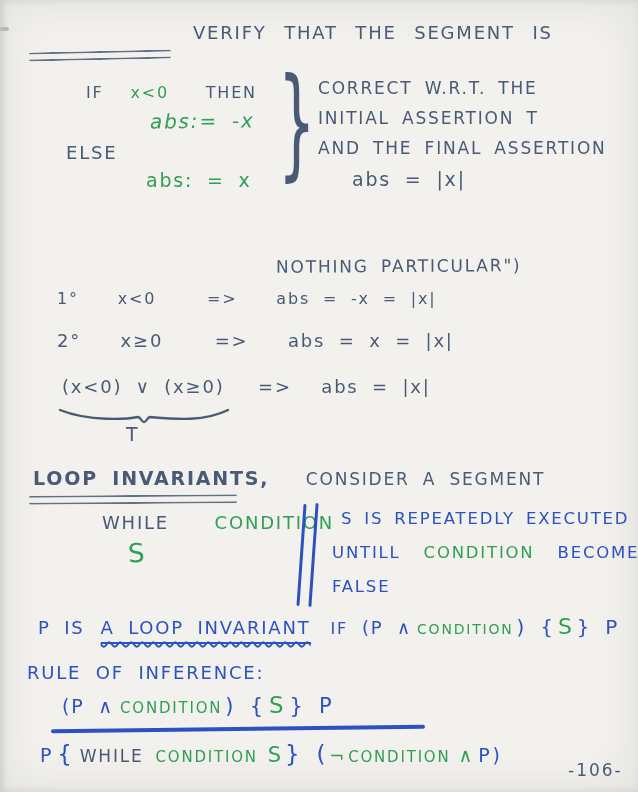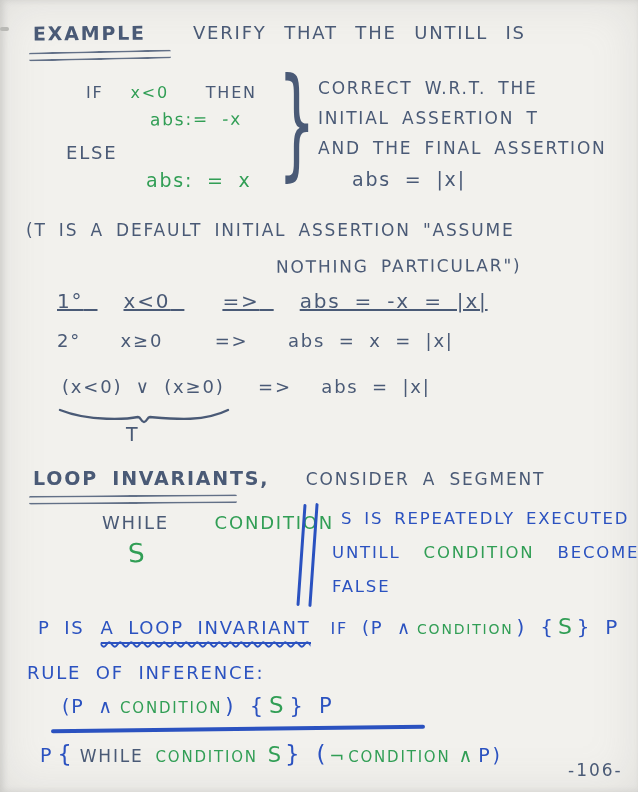--- a/index.html
+++ b/index.html
@@ -51,43 +51,41 @@
   }
   .row{display:flex;align-items:baseline;justify-content:center;}
   .corner-mark{position:absolute;left:0;top:27px;width:9px;height:4px;background:#b9b9b5;border-radius:2px;}
 </style>
 </head>
 <body>
 
 <div class="paper">
   <div class="corner-mark"></div>
 
-  <div class="pos hw bold" style="left:33px;top:23px;font-size:19px;transform:rotate(-.5deg);">EXAMPLE</div>
   <div class="dbl-underline" style="left:29px;top:51px;width:142px;transform:rotate(-1.2deg);"></div>
-  <div class="pos hw" style="left:193px;top:23px;font-size:18px;word-spacing:10px;">VERIFY THAT THE UNTILL IS</div>
+  <div class="pos hw" style="left:193px;top:23px;font-size:18px;word-spacing:10px;">VERIFY THAT THE SEGMENT IS</div>
 
   <div class="pos hw" style="left:86px;top:84px;font-size:16px;">
     <span class="dk">IF</span>
     <span class="gr" style="margin-left:14px;">x&lt;0</span>
     <span class="dk" style="margin-left:24px;">THEN</span>
   </div>
-  <div class="pos hw gr" style="left:150px;top:110px;font-size:17px;transform:rotate(-.6deg);">abs:= -x</div>
+  <div class="pos hw gr" style="left:150px;top:110px;font-size:20px;transform:rotate(-.6deg);font-style:italic;">abs:= -x</div>
   <div class="pos hw dk" style="left:66px;top:143px;font-size:18px;">ELSE</div>
   <div class="pos hw gr" style="left:146px;top:170px;font-size:19px;">abs: = x</div>
   <div class="pos brace" style="left:278px;top:62px;">}</div>
 
   <div class="pos hw dk" style="left:318px;top:79px;font-size:17px;word-spacing:5px;">CORRECT W.R.T. THE</div>
   <div class="pos hw dk" style="left:318px;top:109px;font-size:17px;word-spacing:5px;">INITIAL ASSERTION  T</div>
   <div class="pos hw dk" style="left:318px;top:139px;font-size:17px;word-spacing:5px;">AND THE FINAL ASSERTION</div>
   <div class="pos hw dk" style="left:352px;top:169px;font-size:19px;">abs = |x|</div>
 
-  <div class="pos hw dk" style="left:26px;top:221px;font-size:17px;word-spacing:5px;">(T IS A DEFAULT INITIAL ASSERTION "ASSUME</div>
   <div class="pos hw dk" style="left:276px;top:257px;font-size:17px;word-spacing:5px;transform:rotate(-.4deg);">NOTHING PARTICULAR")</div>
 
-  <div class="pos hw dk" style="left:57px;top:290px;font-size:20px;text-decoration:underline;">
+  <div class="pos hw dk" style="left:57px;top:290px;font-size:16px;">
     <span>1°</span>
     <span style="margin-left:26px;">x&lt;0</span>
     <span style="margin-left:38px;">=&gt;</span>
     <span style="margin-left:26px;">abs = -x = |x|</span>
   </div>
 
   <div class="pos hw dk" style="left:57px;top:331px;font-size:18px;">
     <span>2°</span>
     <span style="margin-left:26px;">x≥0</span>
     <span style="margin-left:38px;">=&gt;</span>

